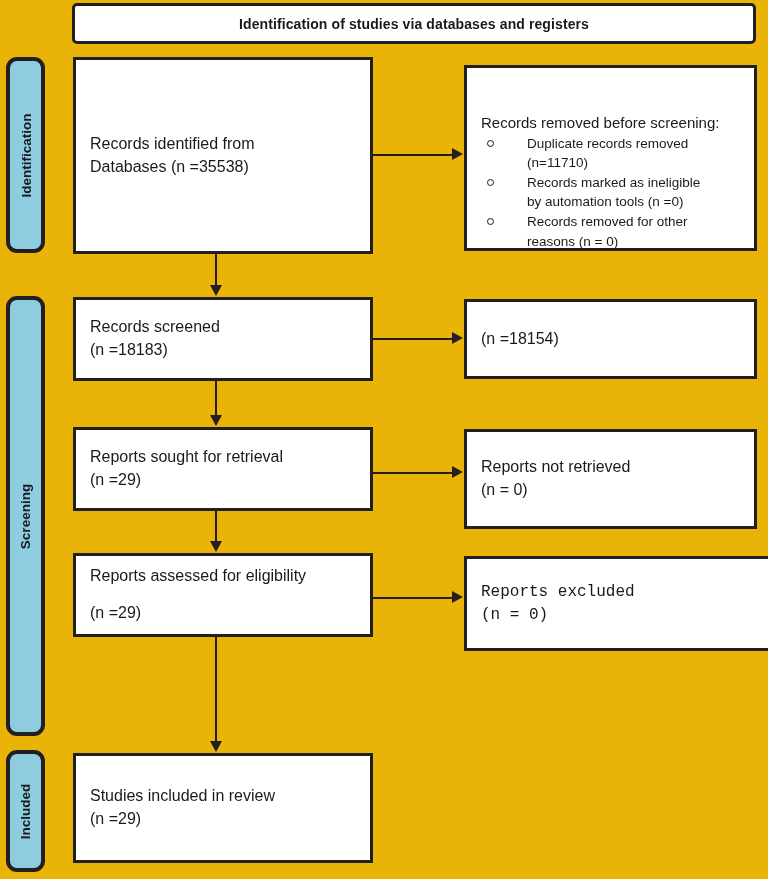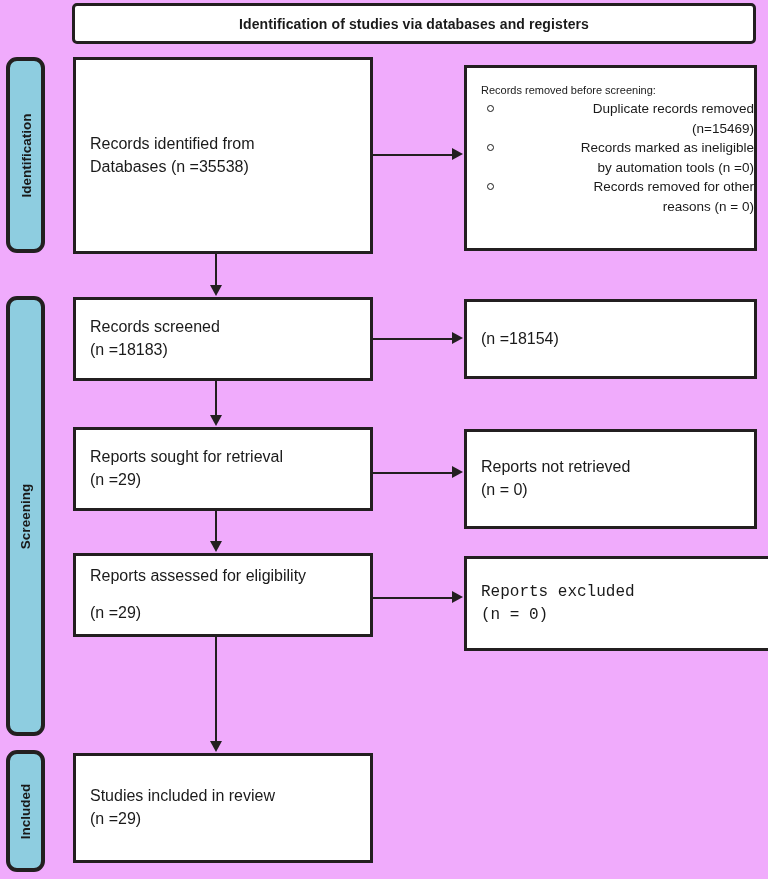--- a/index.html
+++ b/index.html
@@ -9,21 +9,21 @@
     background: #ffffff;
   }
   body {
     font-family: "Liberation Sans", sans-serif;
     color: #1a1a1a;
   }
   #diagram {
     position: relative;
     width: 768px;
     height: 879px;
-    background: #f0abfc;
+    background: #eab308;
     overflow: hidden;
   }
 
   
   .box {
     position: absolute;
     box-sizing: border-box;
     background: #ffffff;
     border: 3px solid #231f20;
     display: flex;
@@ -78,38 +78,38 @@
   
   .bullets {
     margin: 0;
     padding: 0;
     list-style: none;
   }
   .bullets > li {
     position: relative;
     font-size: 13.5px;
     line-height: 1.45;
-    padding-left: 40px;
+    padding-left: 60px;
     margin-bottom: 0px;
-    text-align: right;
   }
   .bullets > li .hollow {
     position: absolute;
     left: 20px;
     top: 6px;
     width: 7px;
     height: 7px;
     border: 1.2px solid #1a1a1a;
     border-radius: 50%;
     box-sizing: border-box;
   }
   .intro {
-    font-size: 11px;
+    font-size: 15px;
     line-height: 1.45;
     padding-left: 14px;
+    margin-top: 29px;
   }
 
   
   .vline {
     position: absolute;
     width: 2px;
     background: #231f20;
   }
   .hline {
     position: absolute;
@@ -158,21 +158,21 @@
     <div class="line">Records identified from</div>
     <div class="line">Databases (n =35538)</div>
   </div>
 
   <div class="box" style="left:464px; top:65px; width:293px; height:186px; justify-content:flex-start; padding-top:15px;">
     <div class="intro">Records removed before screening:</div>
     <ul class="bullets">
       <li>
         <span class="hollow"></span>
         <span>Duplicate records removed</span><br>
-        <span>(n=15469)</span>
+        <span>(n=11710)</span>
       </li>
       <li>
         <span class="hollow"></span>
         <span>Records marked as ineligible</span><br>
         <span>by automation tools (n =0)</span>
       </li>
       <li>
         <span class="hollow"></span>
         <span>Records removed for other</span><br>
         <span>reasons (n = 0)</span>

